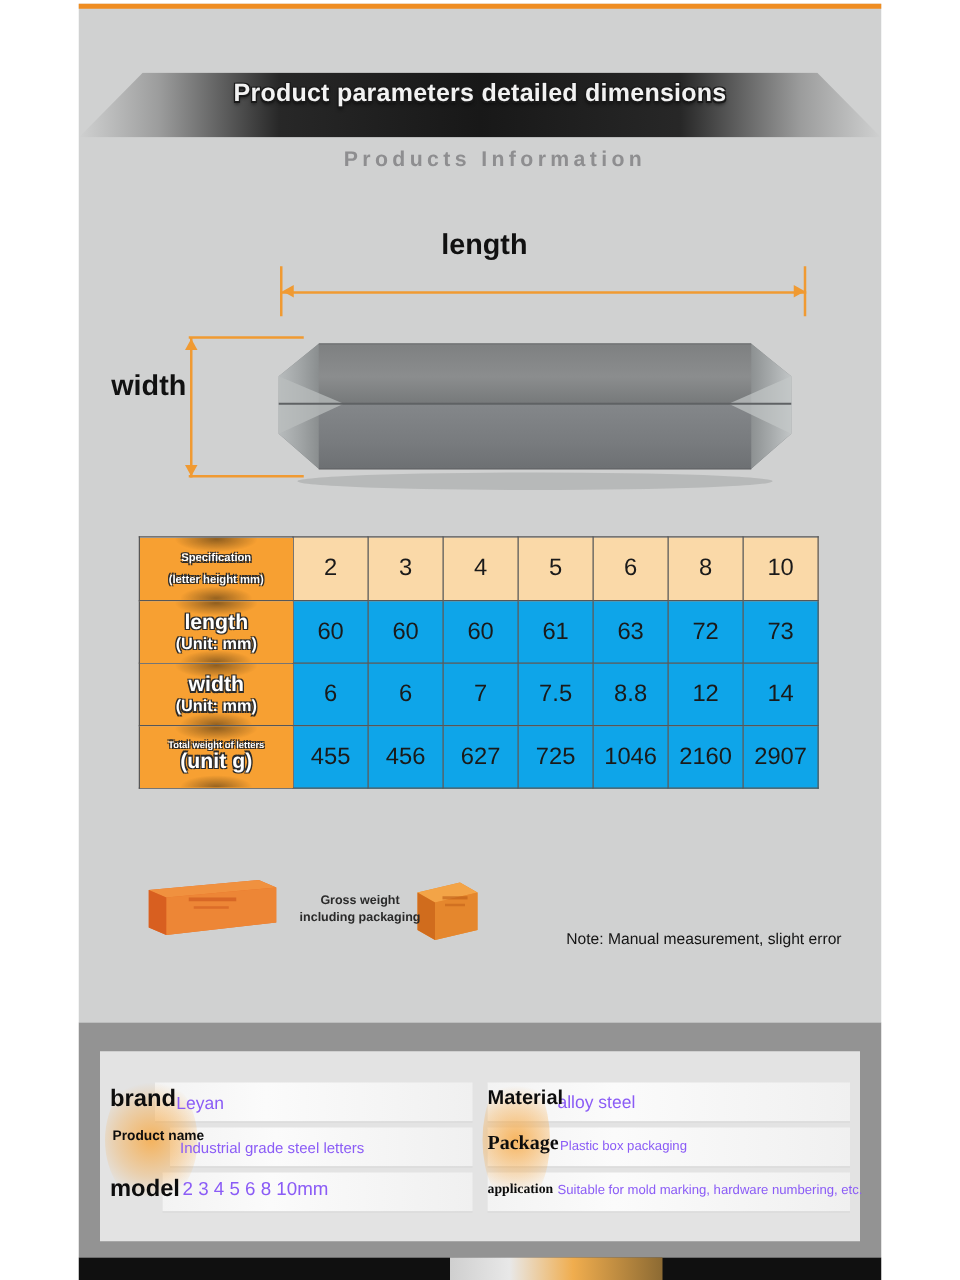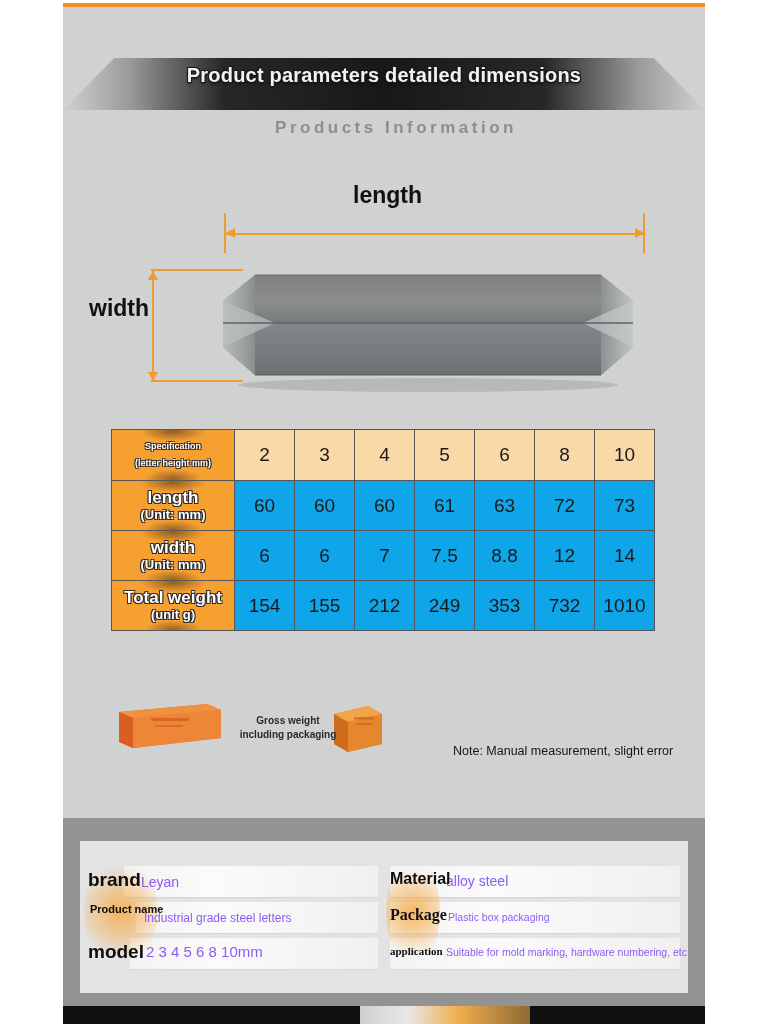--- a/index.html
+++ b/index.html
@@ -473,31 +473,31 @@
         <td class="data-cell">7</td>
         <td class="data-cell">7.5</td>
         <td class="data-cell">8.8</td>
         <td class="data-cell">12</td>
         <td class="data-cell">14</td>
       </tr>
       <tr>
         <td class="col-head">
           <div class="watermark"></div>
           <span class="hlabel">
-            <span class="big">Total weight</span>
-            <span class="mid">(unit g)</span>
+            <span class="xs">Total weight of letters</span>
+            <span class="big">(unit g)</span>
           </span>
         </td>
-        <td class="data-cell">154</td>
-        <td class="data-cell">155</td>
-        <td class="data-cell">212</td>
-        <td class="data-cell">249</td>
-        <td class="data-cell">353</td>
-        <td class="data-cell">732</td>
-        <td class="data-cell">1010</td>
+        <td class="data-cell">455</td>
+        <td class="data-cell">456</td>
+        <td class="data-cell">627</td>
+        <td class="data-cell">725</td>
+        <td class="data-cell">1046</td>
+        <td class="data-cell">2160</td>
+        <td class="data-cell">2907</td>
       </tr>
     </tbody>
   </table>
 
   <div class="pack-row">
     <svg class="box-big" viewBox="0 0 110 56">
       <path d="M4,14 L92,6 L106,12 L106,40 L18,50 L4,44 Z" fill="#e8742c"></path>
       <path d="M4,14 L92,6 L106,12 L18,20 Z" fill="#f0913f"></path>
       <path d="M18,20 L106,12 L106,40 L18,50 Z" fill="#ed8636"></path>
       <path d="M4,14 L18,20 L18,50 L4,44 Z" fill="#d85f20"></path>

